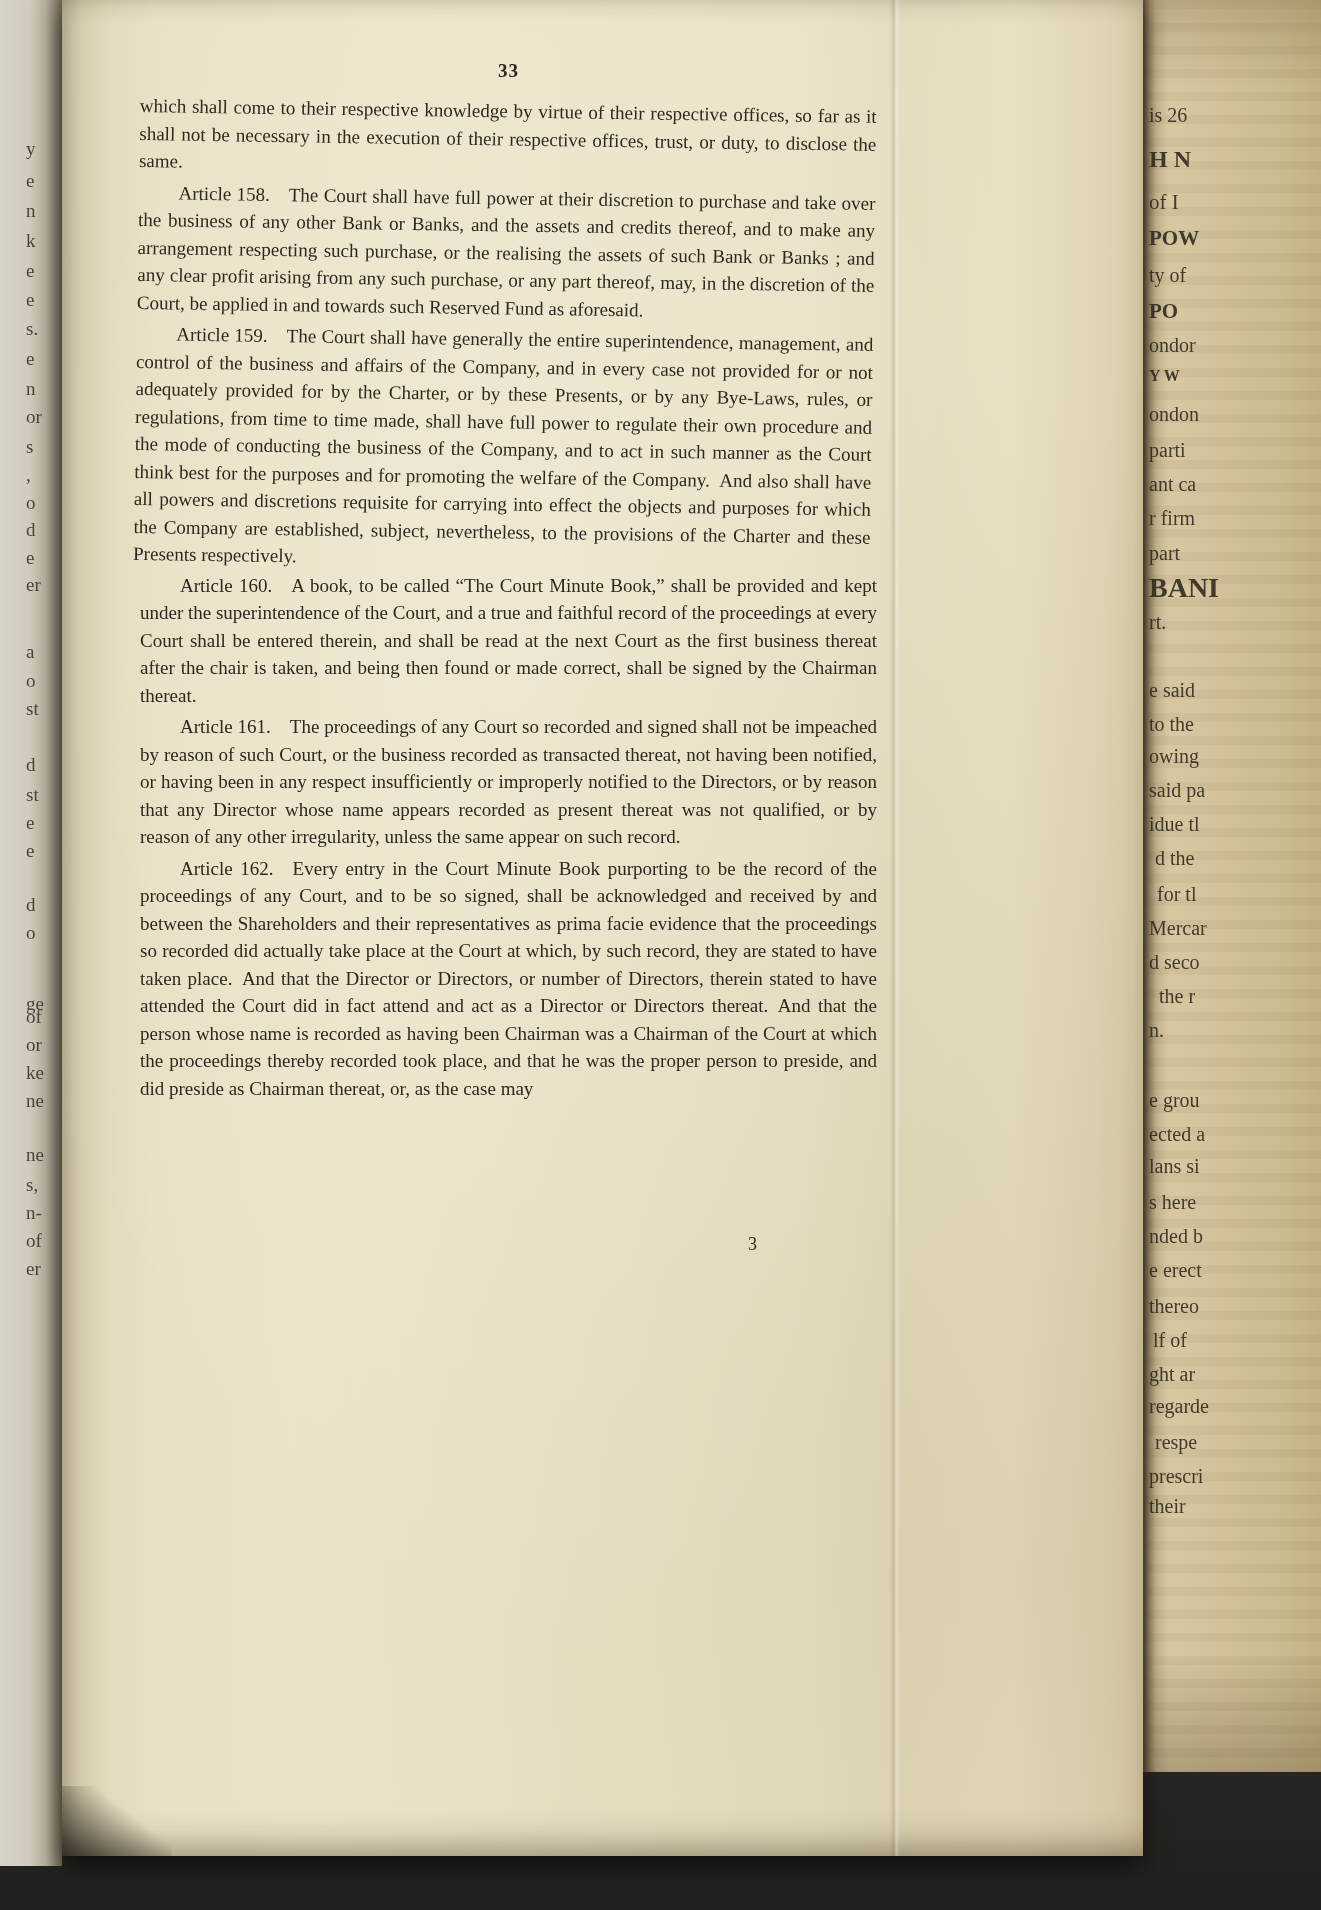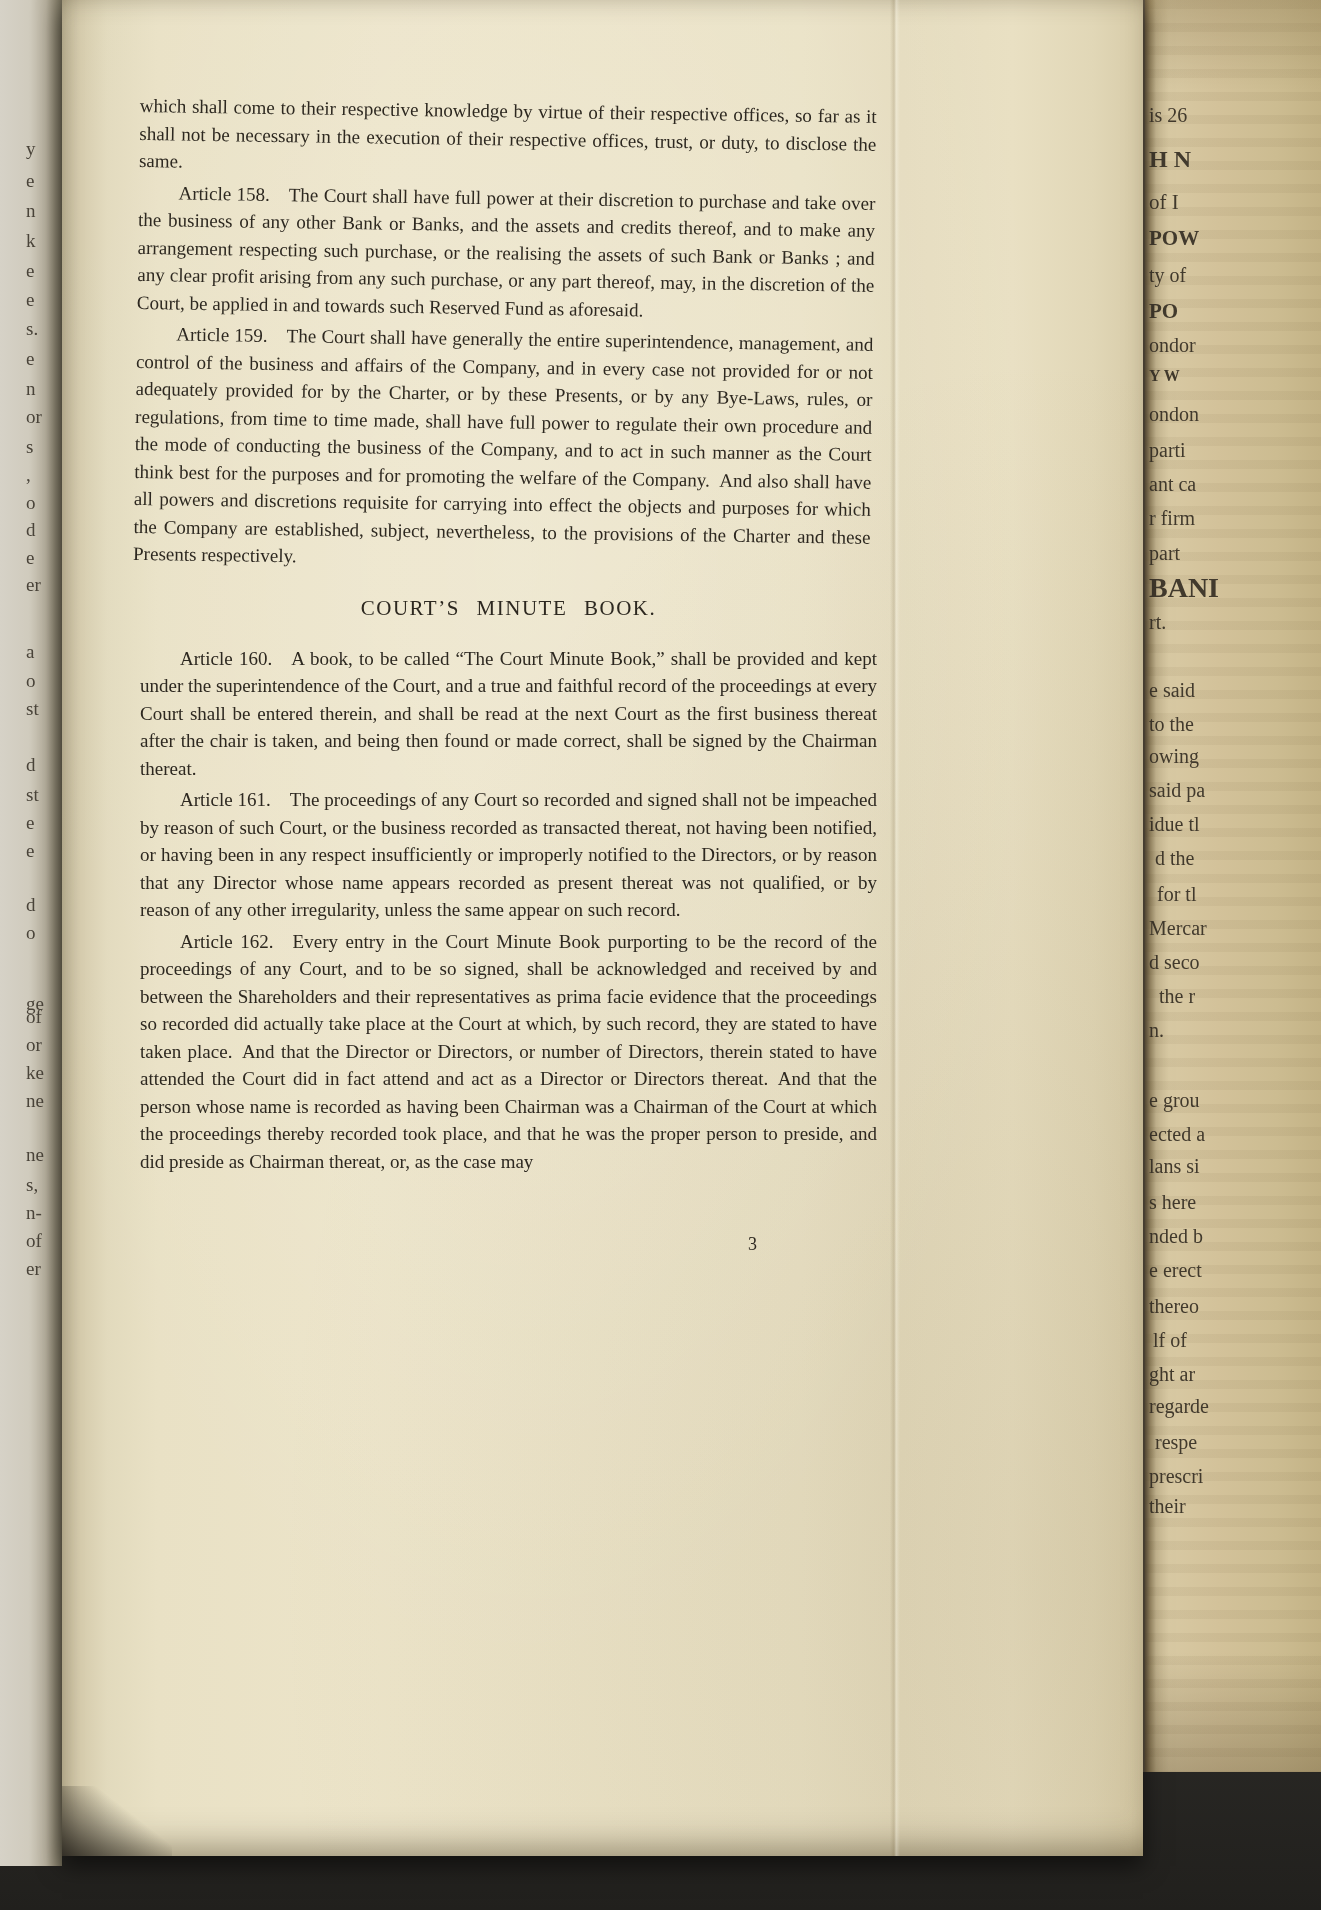--- a/index.html
+++ b/index.html
@@ -157,29 +157,29 @@
         <span class="frag" style="top: 1395px;">regarde</span>
         <span class="frag" style="top: 1431px; left: 10px;">respe</span>
         <span class="frag" style="top: 1465px;">prescri</span>
         <span class="frag" style="top: 1495px;">their</span>
       </div>
   </div>
 
   <div class="page">
     <div class="crease"></div>
 
+    <div class="page-number">33</div>
 
     <div class="text-block">
       <div class="tilt para-group">
           <p class="para no-indent">which shall come to their respective knowledge by virtue of their respective offices, so far as it shall not be necessary in the execution of their respective offices, trust, or duty, to disclose the same.</p>
           <p class="para">Article 158.  The Court shall have full power at their discretion to purchase and take over the business of any other Bank or Banks, and the assets and credits thereof, and to make any arrangement respecting such purchase, or the realising the assets of such Bank or Banks ; and any clear profit arising from any such purchase, or any part thereof, may, in the discretion of the Court, be applied in and towards such Reserved Fund as aforesaid.</p>
           <p class="para">Article 159.  The Court shall have generally the entire superintendence, management, and control of the business and affairs of the Company, and in every case not provided for or not adequately provided for by the Charter, or by these Presents, or by any Bye-Laws, rules, or regulations, from time to time made, shall have full power to regulate their own procedure and the mode of conducting the business of the Company, and to act in such manner as the Court think best for the purposes and for promoting the welfare of the Company. And also shall have all powers and discretions requisite for carrying into effect the objects and purposes for which the Company are established, subject, nevertheless, to the provisions of the Charter and these Presents respectively.</p>
         </div>
 
-      <h2 class="section-heading">COURT’S  MINUTE  BOOK.</h2>
 
       <div class="para-group">
           <p class="para">Article 160.  A book, to be called “The Court Minute Book,” shall be provided and kept under the superintendence of the Court, and a true and faithful record of the proceedings at every Court shall be entered therein, and shall be read at the next Court as the first business thereat after the chair is taken, and being then found or made correct, shall be signed by the Chairman thereat.</p>
           <p class="para">Article 161.  The proceedings of any Court so recorded and signed shall not be impeached by reason of such Court, or the business recorded as transacted thereat, not having been notified, or having been in any respect insufficiently or improperly notified to the Directors, or by reason that any Director whose name appears recorded as present thereat was not qualified, or by reason of any other irregularity, unless the same appear on such record.</p>
           <p class="para">Article 162.  Every entry in the Court Minute Book purporting to be the record of the proceedings of any Court, and to be so signed, shall be acknowledged and received by and between the Shareholders and their representatives as prima facie evidence that the proceedings so recorded did actually take place at the Court at which, by such record, they are stated to have taken place. And that the Director or Directors, or number of Directors, therein stated to have attended the Court did in fact attend and act as a Director or Directors thereat. And that the person whose name is recorded as having been Chairman was a Chairman of the Court at which the proceedings thereby recorded took place, and that he was the proper person to preside, and did preside as Chairman thereat, or, as the case may</p>
         </div>
     </div>
 
     <div class="signature-mark">3</div>
 

